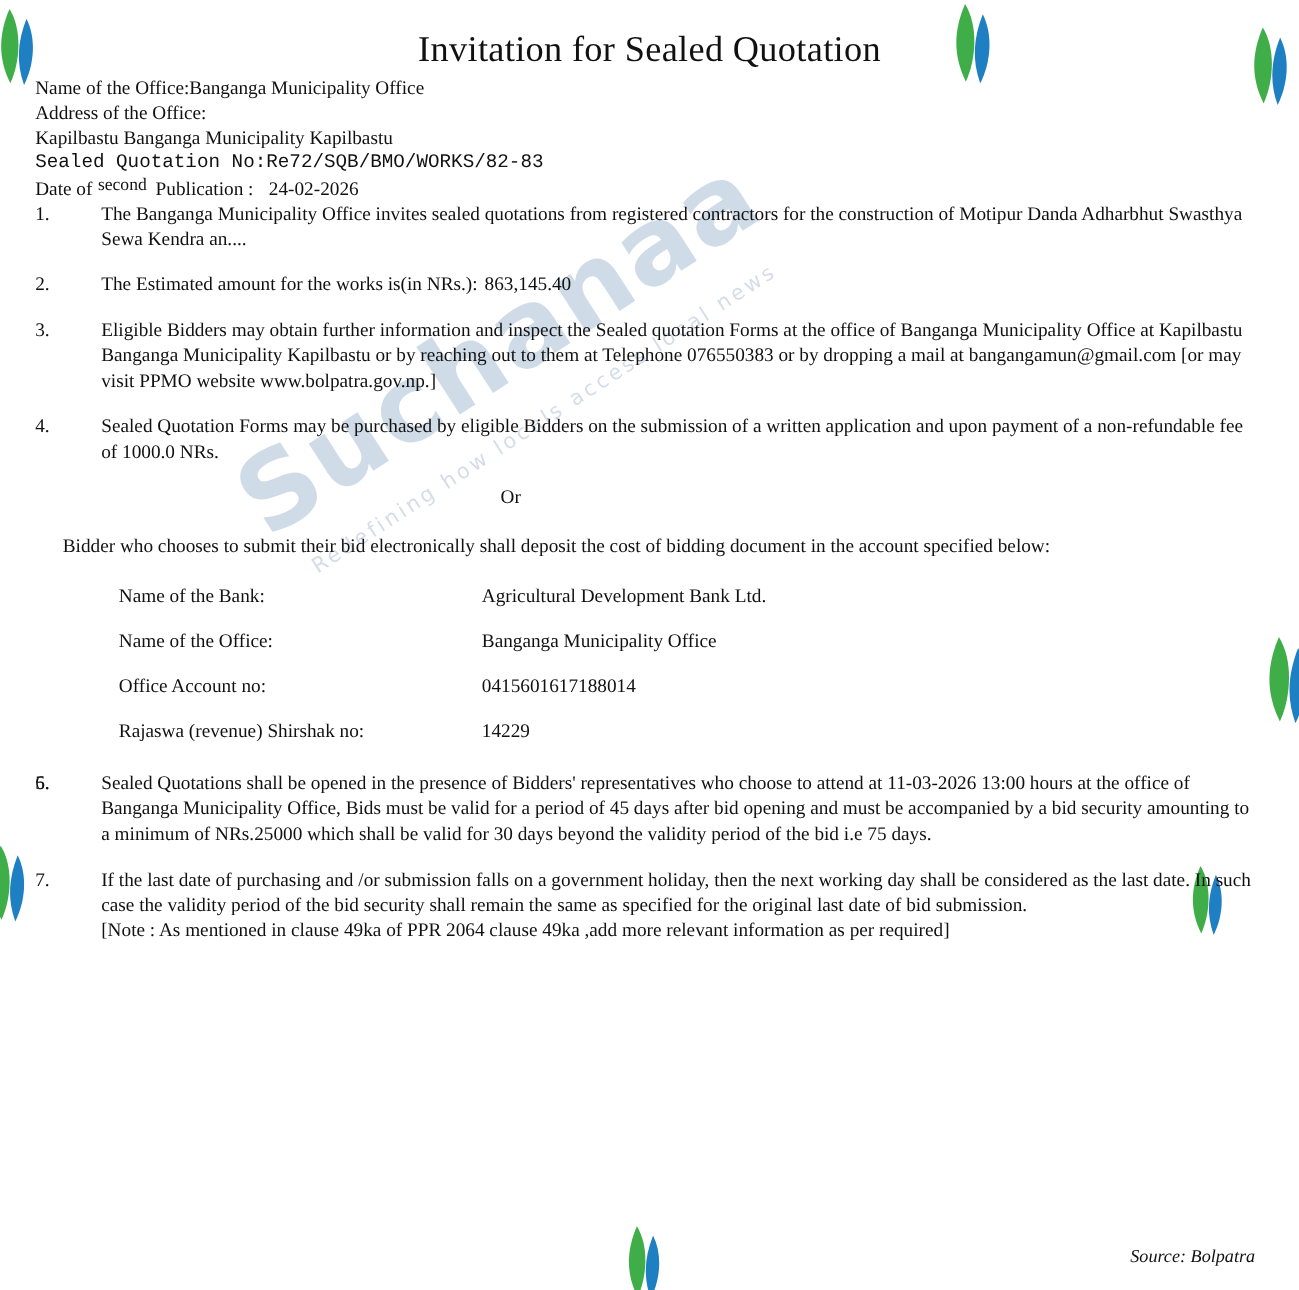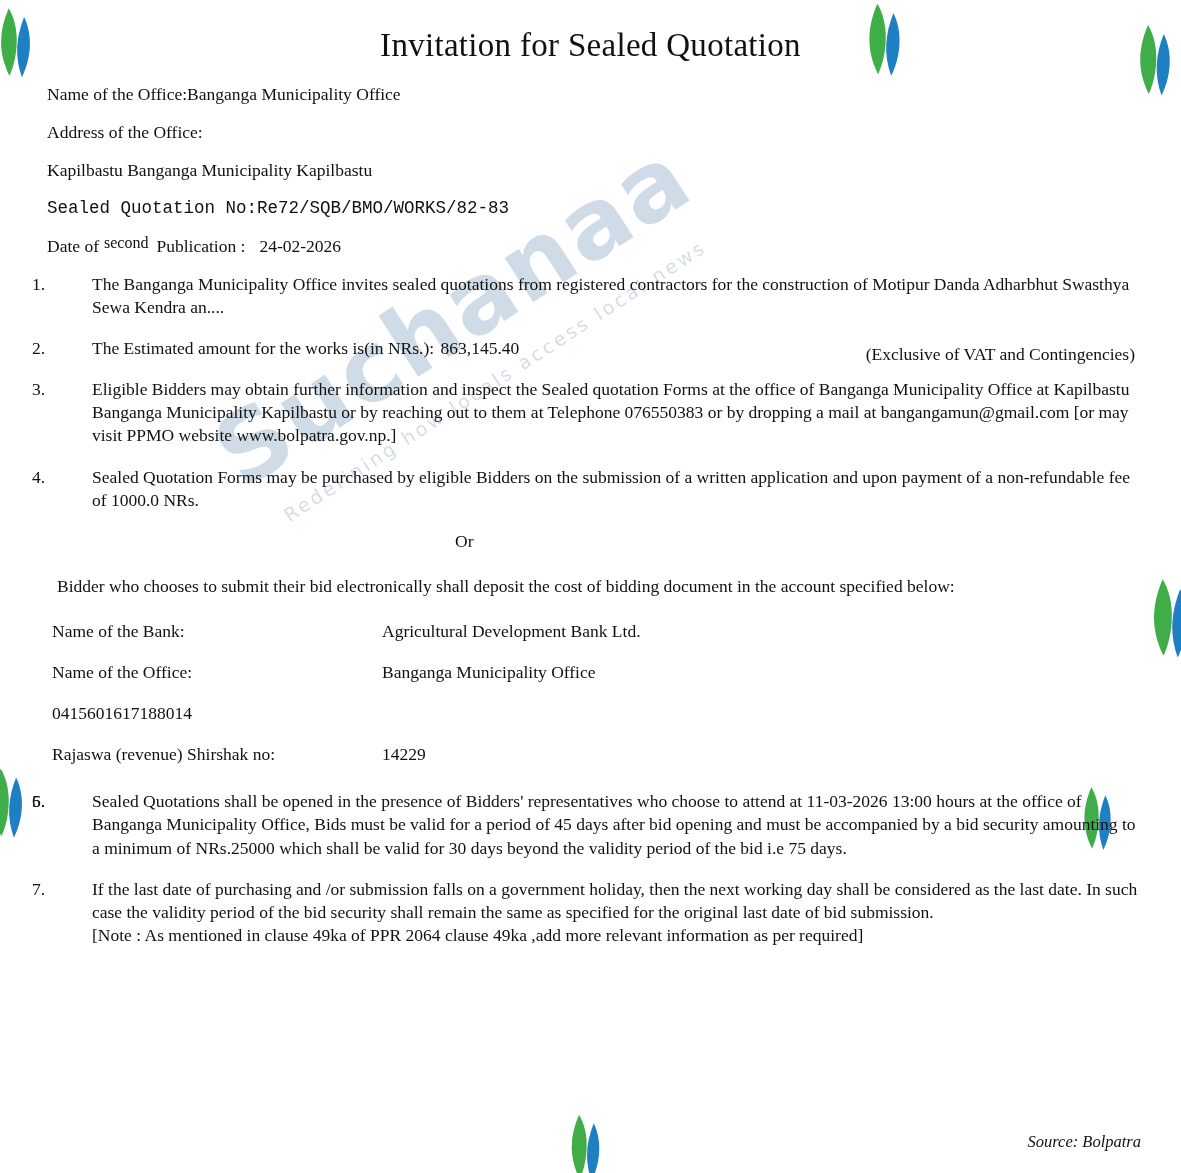--- a/index.html
+++ b/index.html
@@ -17,42 +17,42 @@
 
   h1.doc-title {
     text-align:center;
     font-size:33px;
     font-weight:normal;
     margin:24px 0 0 0;
     letter-spacing:0.3px;
   }
 
   .hdr { margin:0 40px 0 32px; }
-  .hdr p { margin:15px; }
+  .hdr p { margin:0; }
   .hdr-name { margin-top:52px; }
   .hdr-addr-label { margin-top:18px; }
   .hdr-quote { margin-top:14px;font-family:Liberation Mono, monospace; }
   .hdr-pub { margin-top:18px; margin-bottom:20px;font-family:Liberation Serif, serif; }
   .raised { position:relative; top:-4px; font-size:16px; margin:0 8px 0 5px; }
   .pub-date { margin-left:14px; }
 
   .clause {
     position:relative;
     padding-left:92px;
     margin:0 40px 18px 0;
   }
   .clause .num { position:absolute; left:32px; top:0; }
   .clause .amount { margin-left:2px; }
   .clause .side-note { position:absolute; right:6px; top:6px; }
   .clause .clause-note { margin-top:0; }
 
   .or-line { margin:4px 0 22px 455px; }
   .elec-text { padding-left:57px; margin:0 40px 22px 0; }
 
-  .bank { padding-left:52px; margin:0 40px 24px 0; }
+  .bank { padding-left:108px; margin:0 40px 24px 0; }
   .bank-row { display:flex; margin-bottom:18px; }
   .bank-row .lbl { width:330px; flex:0 0 330px; }
 
   .source-line {
     position:absolute;
     right:40px; bottom:20px;
     font-style:italic;
     font-size:16.5px;
     z-index:2;
   }
@@ -148,21 +148,20 @@
 
       <div class="clause">
         <span class="num">1.</span>
         <span>The Banganga Municipality Office invites sealed quotations from registered contractors for the construction of Motipur Danda Adharbhut Swasthya Sewa Kendra an....</span>
       </div>
 
       <div class="clause">
         <span class="num">2.</span>
         <span>The Estimated amount for the works is(in NRs.):</span>
         <span class="amount">863,145.40</span>
-        <span class="side-note">(Exclusive of VAT and Contingencies)</span>
       </div>
 
       <div class="clause">
         <span class="num">3.</span>
         <span>Eligible Bidders may obtain further information and inspect the Sealed quotation Forms at the office of Banganga Municipality Office at Kapilbastu  Banganga Municipality Kapilbastu  or by reaching out to them at Telephone 076550383 or by dropping a mail at bangangamun@gmail.com [or may visit PPMO website www.bolpatra.gov.np.]</span>
       </div>
 
       <div class="clause">
         <span class="num">4.</span>
         <span>Sealed Quotation Forms may be purchased by eligible Bidders on the submission of a written application and upon payment of a non-refundable fee of 1000.0 NRs.</span>
@@ -175,20 +174,21 @@
       <div class="bank">
         <div class="bank-row">
           <span class="lbl">Name of the Bank:</span>
           <span class="val">Agricultural Development Bank Ltd.</span>
         </div>
         <div class="bank-row">
           <span class="lbl">Name of the Office:</span>
           <span class="val">Banganga Municipality Office</span>
         </div>
         <div class="bank-row">
+          <span class="lbl">Office Account no:</span>
           <span class="val">0415601617188014</span>
         </div>
         <div class="bank-row">
           <span class="lbl">Rajaswa (revenue) Shirshak no:</span>
           <span class="val">14229</span>
         </div>
       </div>
 
       <div class="clause">
         <span class="num">5.</span>

